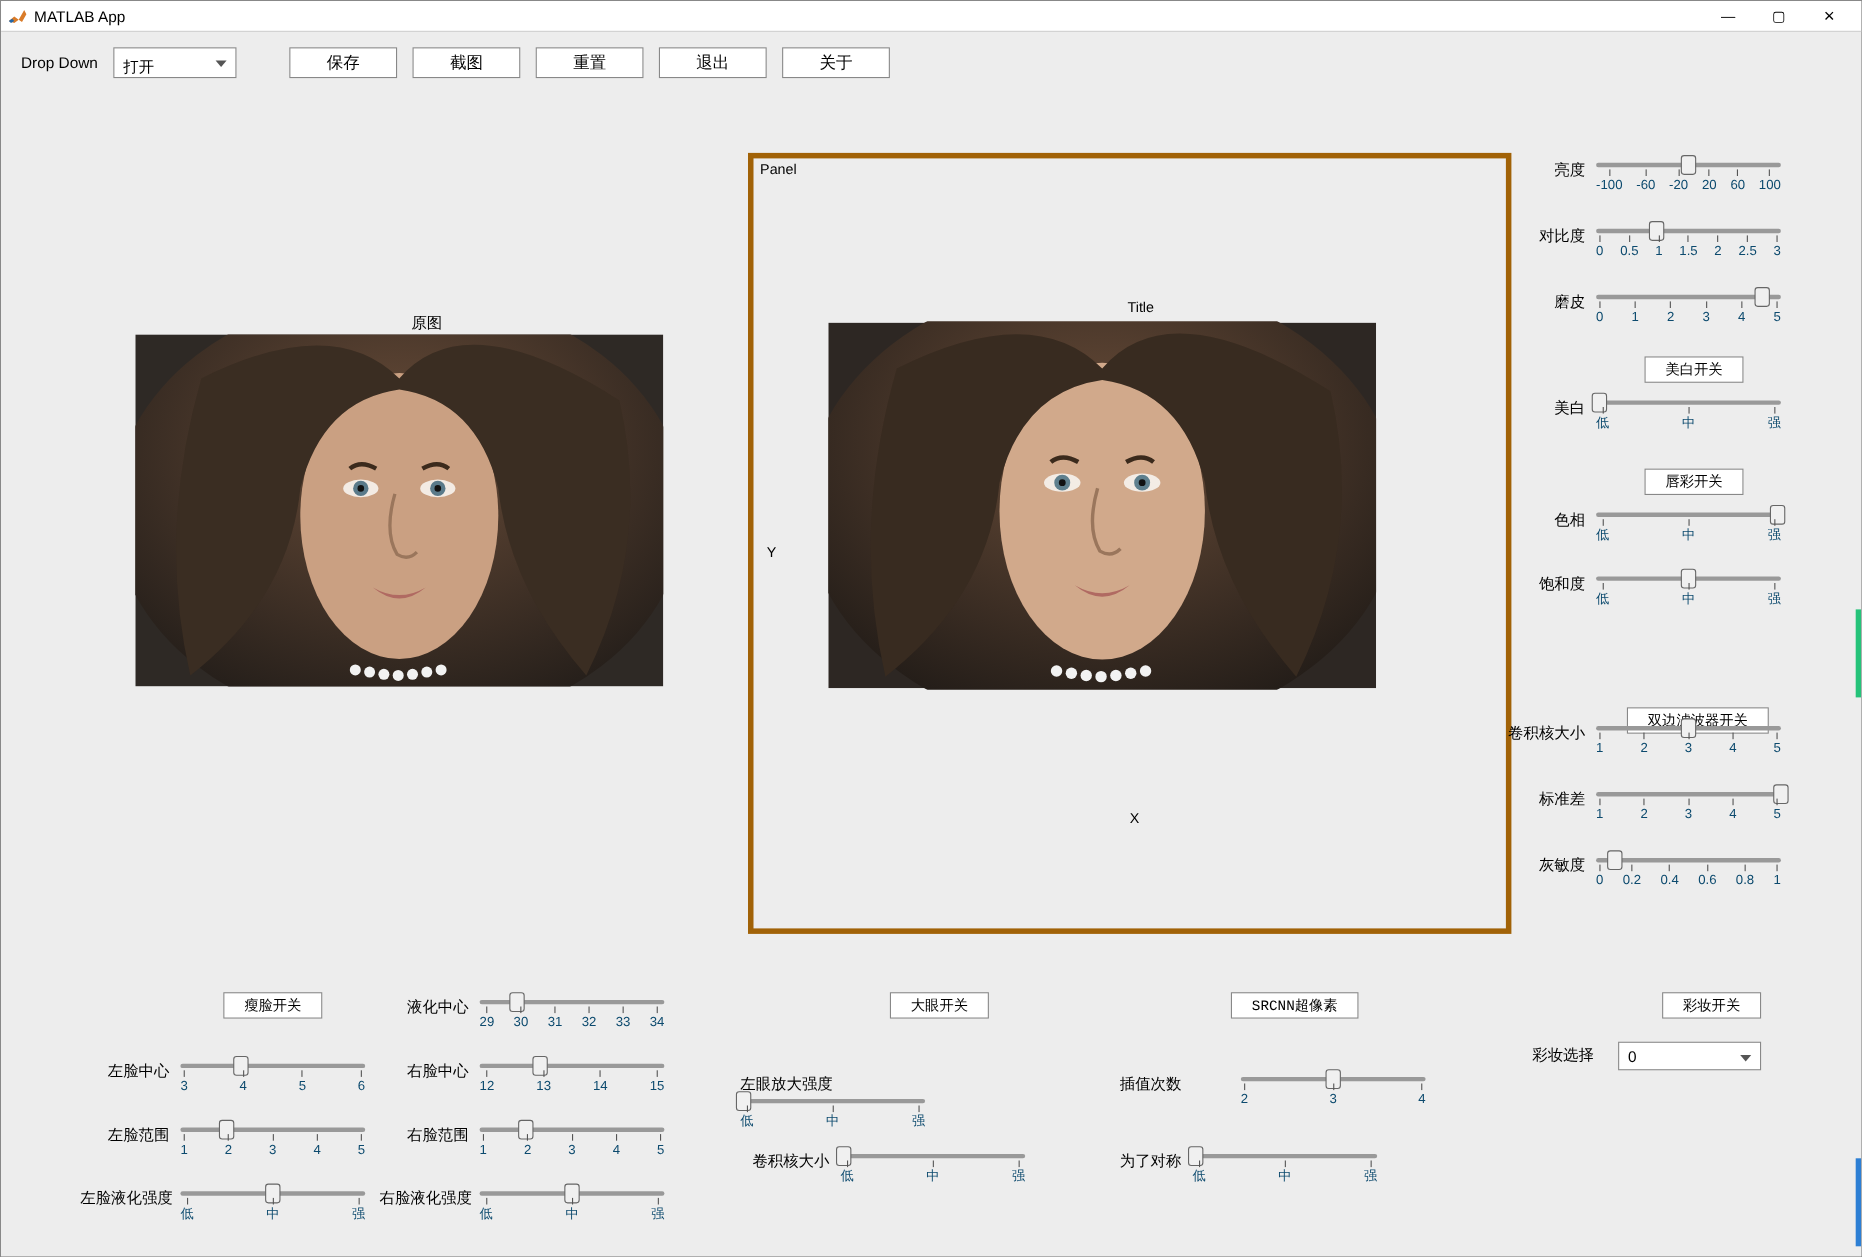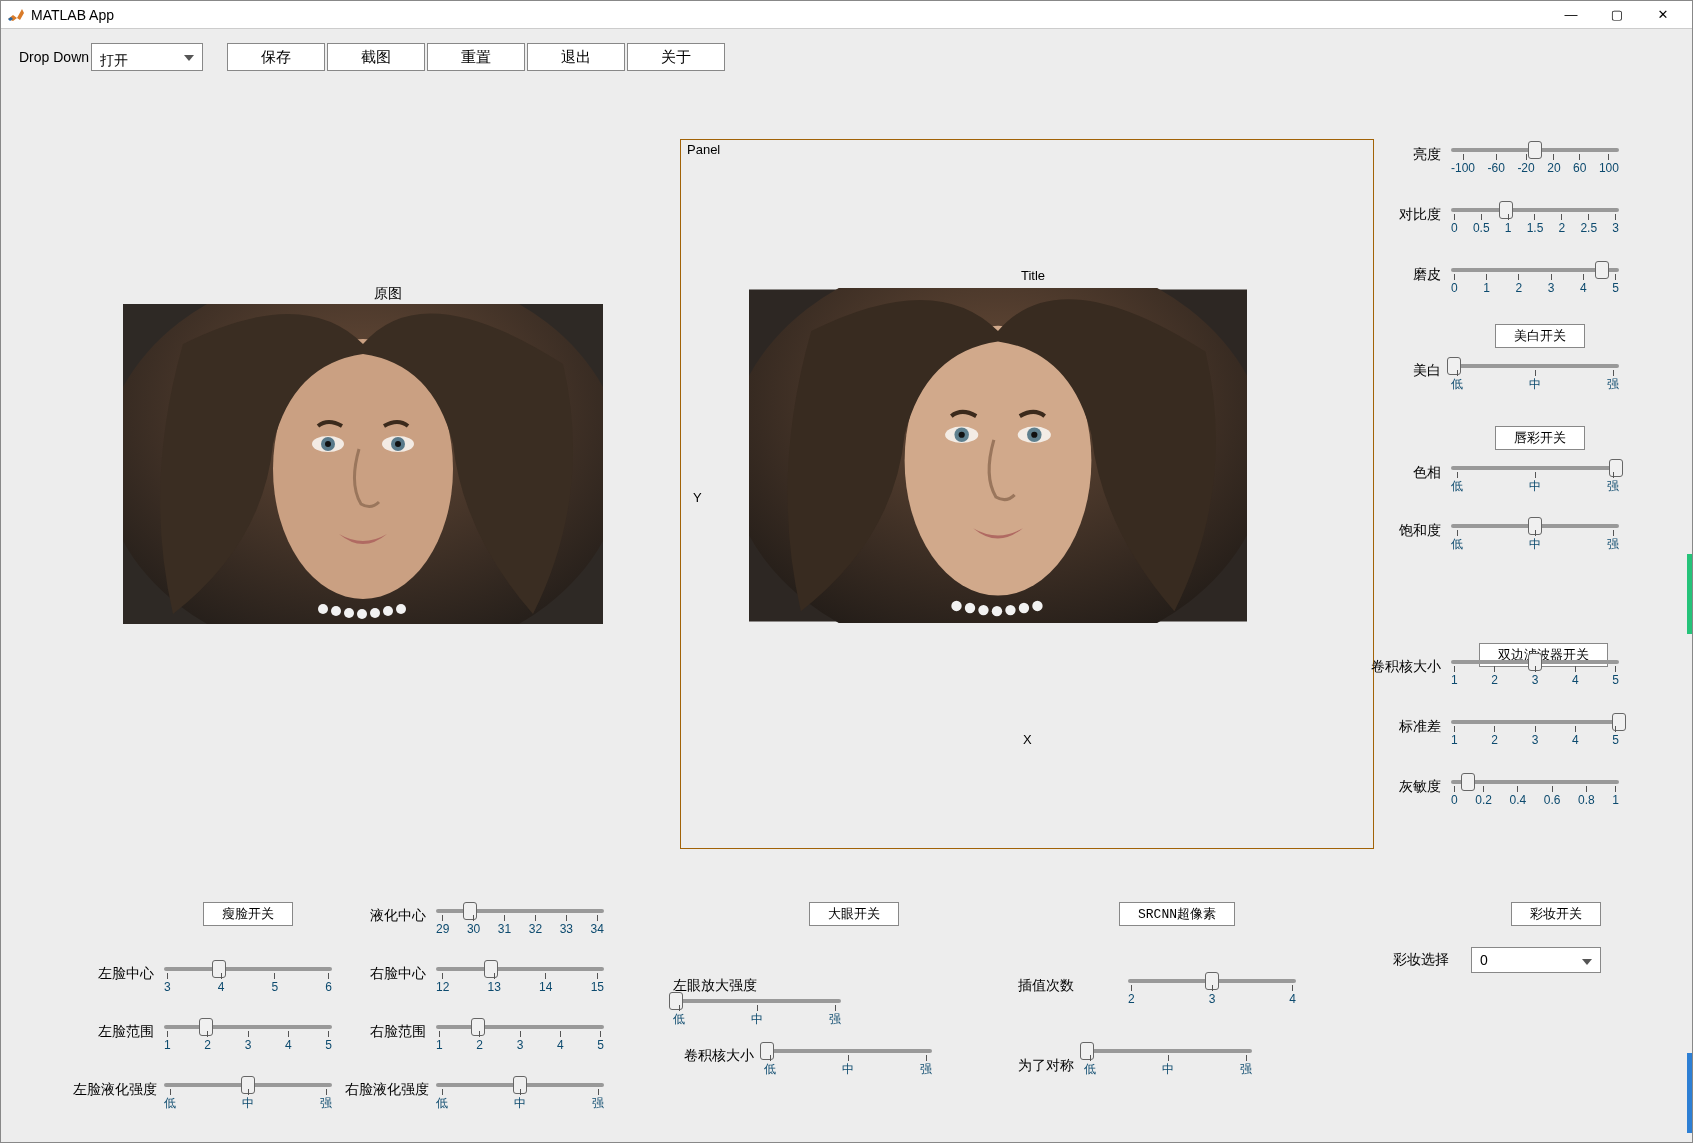--- a/index.html
+++ b/index.html
@@ -6,34 +6,34 @@
   html, body { margin:0; padding:0; height:100%; background:#fff; }
   .matlab-window { width:1693px; height:1143px; border:1px solid #888; position:relative; background:#fff; display:flex; flex-direction:column; }
   
   .titlebar { height:28px; background:#fff; border-bottom:1px solid #ccc; display:flex; align-items:center; padding:0 6px; font-size:14px; }
   .titlebar-icon { width:18px; height:18px; margin-right:6px; }
   .titlebar-title { flex:1; }
   .winbtn { width:46px; height:28px; display:flex; align-items:center; justify-content:center; font-size:13px; line-height:1; cursor:default; }
   
   .content { flex:1; background:#ededed; position:relative; overflow:hidden; }
   
-  .topbar { position:absolute; left:18px; top:14px; display:flex; align-items:center; gap:2px; font-size:14px; }
+  .topbar { position:absolute; left:18px; top:14px; display:flex; align-items:center; gap:14px; font-size:14px; }
   .topbar .label { font-size:14px; }
   .mselect { width:112px; height:28px; border:1px solid #888; background:#fff; font-size:14px; padding:0 22px 0 8px; position:relative; display:flex; align-items:flex-end; }
   .mselect::after { content:""; position:absolute; right:8px; top:11px; width:0; height:0; border-left:5px solid transparent; border-right:5px solid transparent; border-top:6px solid #555; }
   .mbtn { width:98px; height:28px; border:1px solid #888; background:#fff; font-size:15px; display:flex; align-items:center; justify-content:center; cursor:default; }
   .mbtn.sm { width:auto; padding:0 18px; height:24px; font-size:13px; }
 
   
   .orig-title { position:absolute; font-size:14px; }
   .orig-img { position:absolute; display:block; }
   .orig-img svg, .result-img svg { display:block; }
 
   
-  .result-panel { position:absolute; border:1px solid #a16207; background:#ededed; }
+  .result-panel { position:absolute; border:5px solid #a16207; background:#ededed; }
   .result-panel .panel-label { font-size:13px; margin-left:6px; margin-top:2px; }
   .result-title { position:absolute; font-size:13px; }
   .axis-label { position:absolute; font-size:13px; }
 
   
   .slider-unit { position:absolute; display:flex; align-items:flex-start; }
   .slider-label { width:65px; text-align:right; font-size:14px; padding-top:2px; padding-right:10px; white-space:nowrap; }
   .slider-body { width:168px; }
   .slider-track { height:4px; background:#999; border-radius:2px; position:relative; margin-top:4px; }
   .slider-thumb { position:absolute; top:-7px; width:14px; height:18px; background:#f0f0f0; border:1px solid #666; border-radius:3px; transform:translateX(-50%); }
@@ -431,21 +431,21 @@
             <div class="slider-track">
               <div class="slider-thumb" style="left: 50%;"></div>
             </div>
             <div class="ticks">
               <span class="tick">2</span>
               <span class="tick">3</span>
               <span class="tick">4</span>
             </div>
           </div>
         </div>
-        <div class="slider-unit" style="left: 1008px; top: 1016px; align-items: flex-end;">
+        <div class="slider-unit" style="left: 1008px; top: 1016px;">
           <div class="slider-label" style="width: 75px;">为了对称</div>
           <div class="slider-body" style="width: 168px;">
             <div class="slider-track">
               <div class="slider-thumb" style="left: 2%;"></div>
             </div>
             <div class="ticks">
               <span class="tick">低</span>
               <span class="tick">中</span>
               <span class="tick">强</span>
             </div>

